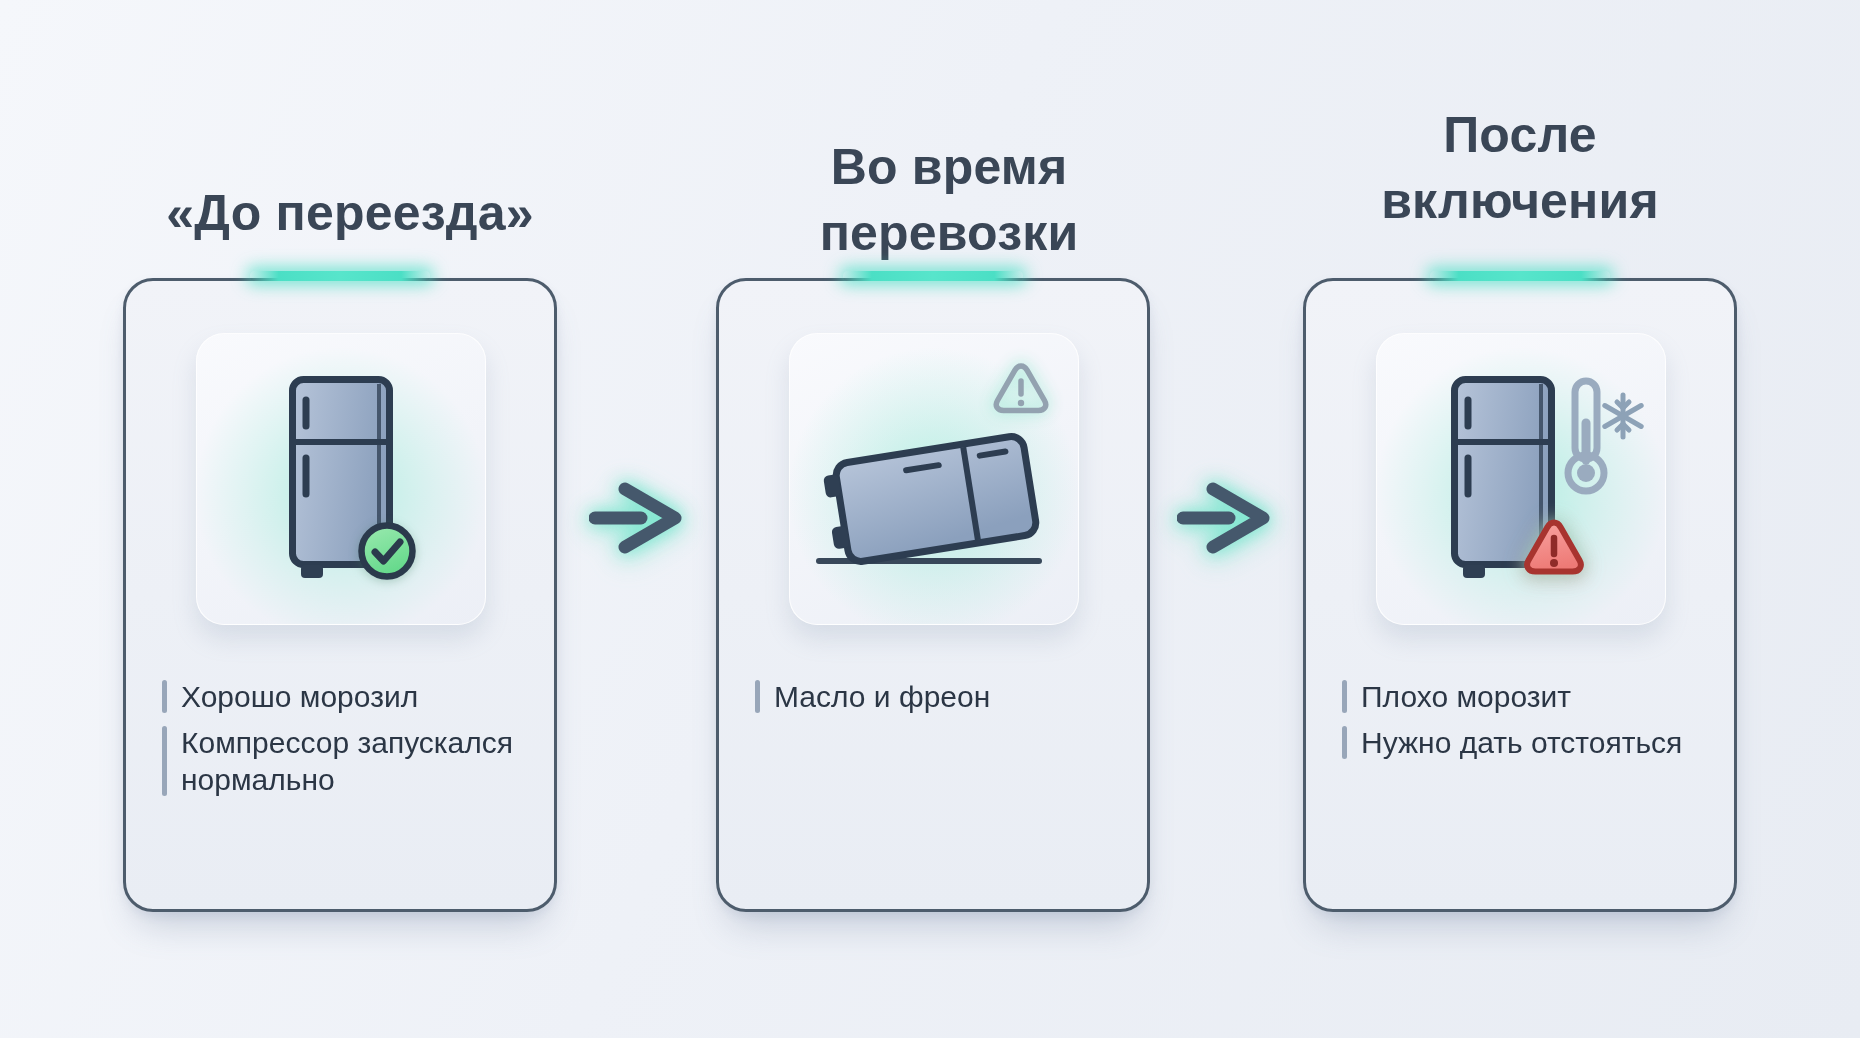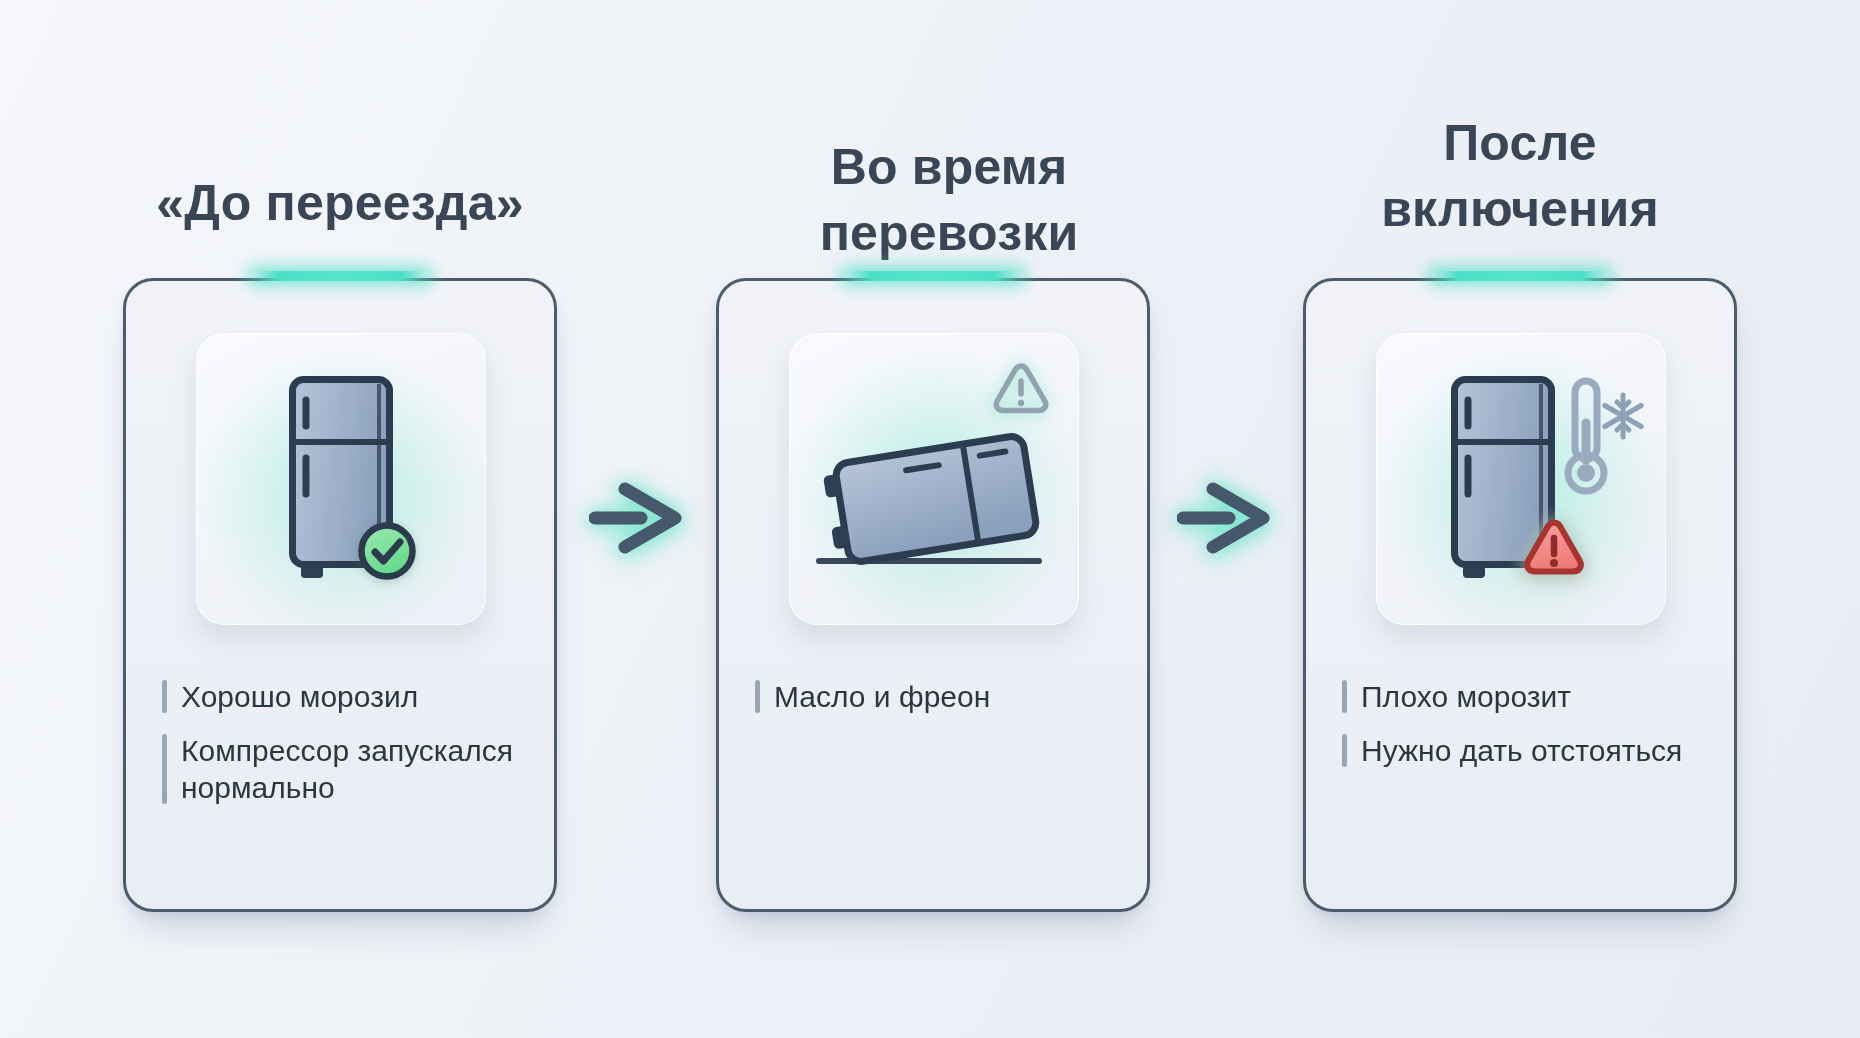--- a/index.html
+++ b/index.html
@@ -11,21 +11,21 @@
   .canvas{position:relative;width:1860px;height:1038px;}
 
   
   .flow-title{
     position:absolute;width:434px;text-align:center;
     font-weight:700;font-size:50px;line-height:66px;
     color:#3a4656;letter-spacing:.2px;
   }
   .t-one{left:123px;top:170px;}
   .t-two{left:716px;top:118px;}
-  .t-three{left:1303px;top:110px;}
+  .t-three{left:1303px;top:102px;}
   .title-line{display:block;white-space:nowrap;}
 
   
   .card{
     position:absolute;top:278px;width:434px;height:634px;
     box-sizing:border-box;border:3px solid #4d5c6c;border-radius:30px;
     background:linear-gradient(180deg,#f1f3f8 0%,#e9edf4 100%);
     box-shadow:0 24px 36px -14px rgba(96,115,145,.32), 0 4px 10px rgba(120,140,170,.12);
   }
   .c1{left:123px;} .c2{left:716px;} .c3{left:1303px;}
@@ -53,21 +53,21 @@
   .badge-a{left:159px;top:186px;filter:drop-shadow(0 2px 5px rgba(60,120,90,.3));}
   .warn-a{left:198px;top:26px;filter:drop-shadow(0 0 8px rgba(140,232,205,.95));}
   .lying-a{left:17px;top:95px;}
   .fridge-b{left:74px;top:42px;}
   .thermo-a{left:179px;top:42px;}
   .alert-a{left:141px;top:183px;filter:drop-shadow(0 0 9px rgba(150,235,210,.8)) drop-shadow(0 3px 7px rgba(200,70,70,.35));}
 
   
   .bullets{
     position:absolute;left:36px;right:20px;top:397px;
-    display:flex;flex-direction:column;gap:17px;
+    display:flex;flex-direction:column;gap:9px;
   }
   .bullet{position:relative;padding-left:19px;}
   .bullet::before{
     content:"";position:absolute;left:0;top:2px;bottom:2px;width:5px;
     border-radius:3px;background:#98a6b9;
   }
   .bl{
     display:block;white-space:nowrap;
     font-size:30px;line-height:37px;color:#2b3645;font-weight:400;
   }
@@ -78,21 +78,21 @@
     filter:drop-shadow(0 0 9px rgba(104,228,199,.95)) drop-shadow(0 5px 12px rgba(104,228,199,.45));
   }
   .a1{left:589px;top:480px;}
   .a2{left:1177px;top:480px;}
 </style>
 </head>
 <body>
 
 <div class="canvas">
 
-  <h2 class="flow-title t-one" style="margin:0;">
+  <h2 class="flow-title t-one" style="margin:10px;">
     <span class="title-line">«До переезда»</span>
   </h2>
   <h2 class="flow-title t-two" style="margin:16px;">
     <span class="title-line">Во время</span>
     <span class="title-line">перевозки</span>
   </h2>
   <h2 class="flow-title t-three" style="margin:0;">
     <span class="title-line">После</span>
     <span class="title-line">включения</span>
   </h2>

